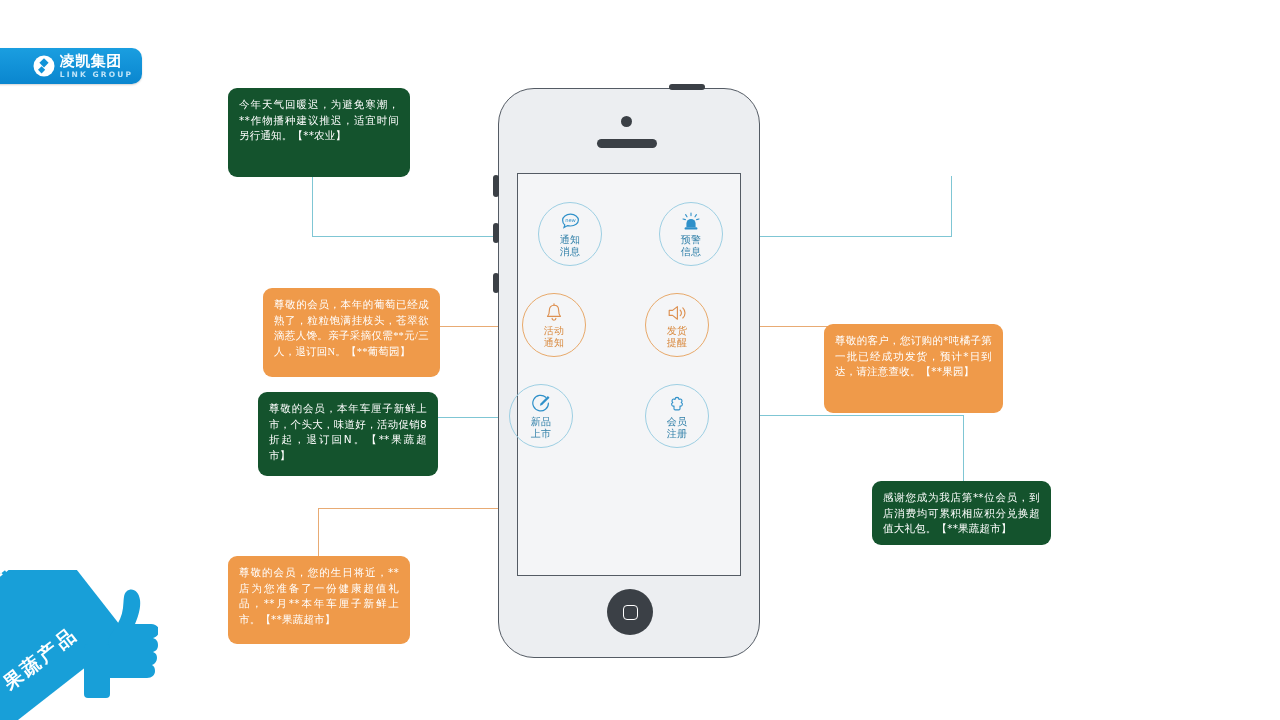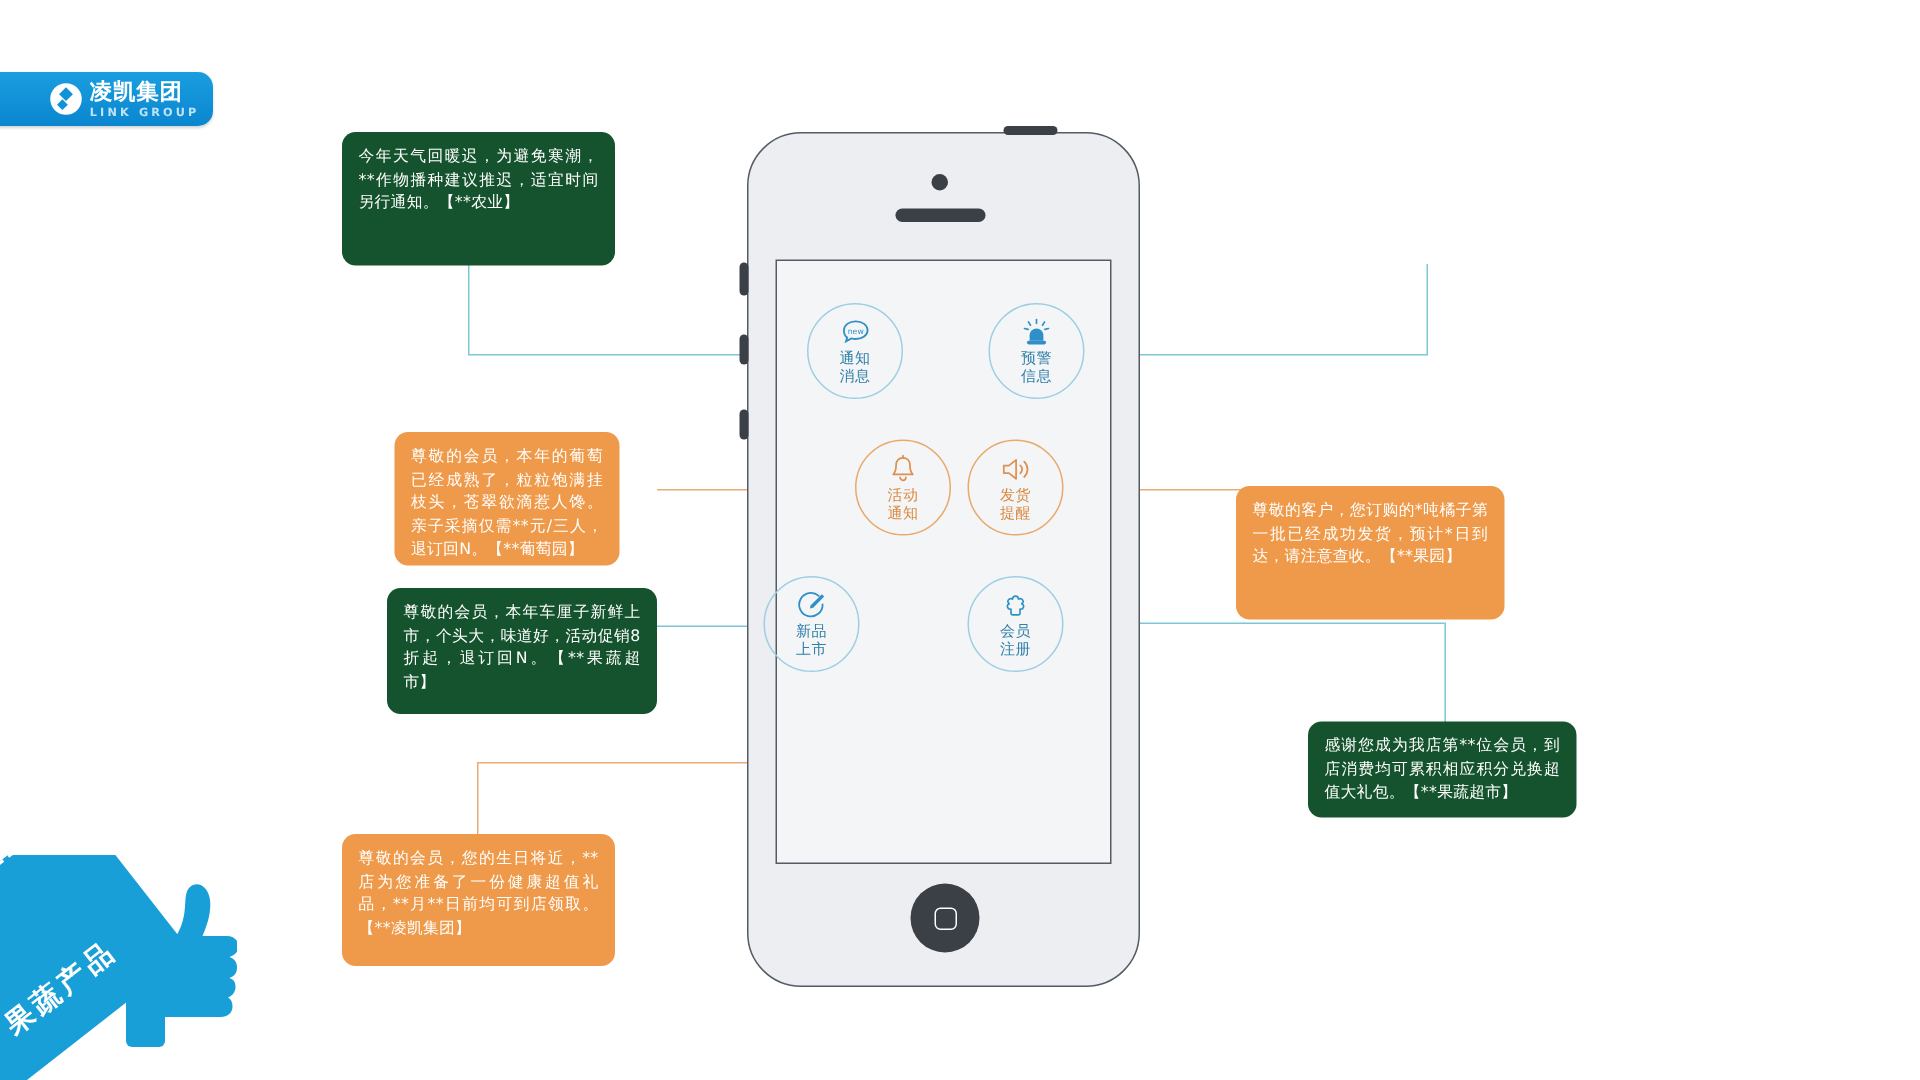--- a/index.html
+++ b/index.html
@@ -190,21 +190,21 @@
         </g>
         <path d="M5.4 15.2v-3.6a4.6 4.6 0 0 1 9.2 0v3.6z" fill="#2f90c9"></path>
         <rect x="3.6" y="15.2" width="12.8" height="2.4" rx="1.2" fill="#2f90c9"></rect>
       </svg>
     </span>
     <span class="c-label">
       <span>预警</span><br><span>信息</span>
     </span>
   </div>
 
-  <div class="circle orange" style="left:570px;top:293px;">
+  <div class="circle orange" style="left:522px;top:293px;">
     <span class="c-icon">
       <svg width="18" height="19" viewBox="0 0 18 19">
         <path d="M9 2.2c-2.9 0-4.6 2-4.6 4.7 0 3.4-.5 5-1.9 6.4h13c-1.4-1.4-1.9-3-1.9-6.4 0-2.7-1.7-4.7-4.6-4.7z" fill="none" stroke="#dd9050" stroke-width="1.15" stroke-linejoin="round"></path>
         <line x1="9" y1="0.8" x2="9" y2="2.2" stroke="#dd9050" stroke-width="1.15" stroke-linecap="round"></line>
         <path d="M7.1 15.3a1.9 1.9 0 0 0 3.8 0" fill="none" stroke="#dd9050" stroke-width="1.15" stroke-linecap="round"></path>
       </svg>
     </span>
     <span class="c-label">
       <span>活动</span><br><span>通知</span>
     </span>
@@ -247,29 +247,29 @@
     </span>
     <span class="c-label">
       <span>会员</span><br><span>注册</span>
     </span>
   </div>
 
 
   <div class="callout teal" style="left:228px;top:88px;width:182px;height:89px;">今年天气回暖迟，为避免寒潮，**作物播种建议推迟，适宜时间另行通知。【**农业】</div>
 
 
-  <div class="callout orange" style="left:263px;top:288px;width:150px;height:89px;">尊敬的会员，本年的葡萄已经成熟了，粒粒饱满挂枝头，苍翠欲滴惹人馋。亲子采摘仅需**元/三人，退订回N。【**葡萄园】</div>
+  <div class="callout orange" style="left:263px;top:288px;width:177px;height:89px;font-family:Liberation Serif, serif;">尊敬的会员，本年的葡萄已经成熟了，粒粒饱满挂枝头，苍翠欲滴惹人馋。亲子采摘仅需**元/三人，退订回N。【**葡萄园】</div>
 
   <div class="callout orange" style="left:824px;top:288px;width:179px;height:89px;margin-top:36px;">尊敬的客户，您订购的*吨橘子第一批已经成功发货，预计*日到达，请注意查收。【**果园】</div>
 
   <div class="callout teal" style="left:258px;top:392px;width:180px;height:84px;">尊敬的会员，本年车厘子新鲜上市，个头大，味道好，活动促销8折起，退订回N。【**果蔬超市】</div>
 
   <div class="callout teal" style="left:872px;top:481px;width:179px;height:64px;">感谢您成为我店第**位会员，到店消费均可累积相应积分兑换超值大礼包。【**果蔬超市】</div>
 
-  <div class="callout orange" style="left:228px;top:556px;width:182px;height:88px;">尊敬的会员，您的生日将近，**店为您准备了一份健康超值礼品，**月**日前均可到店领取。【**凌凯集团】</div>
+  <div class="callout orange" style="left:228px;top:556px;width:182px;height:88px;">尊敬的会员，您的生日将近，**店为您准备了一份健康超值礼品，**月**本年车厘子新鲜上市。【**果蔬超市】</div>
 
   <div class="badge">
     <div class="badge-ribbon"></div>
     <div class="badge-dash"></div>
     <div class="badge-thumb">
       <svg width="80" height="110" viewBox="0 0 80 110">
         <path d="M30 108 V56 c0-6 3-10 7-16 4-6 7-12 8-20 1-8 0-14 4-17 5-4 12 0 13 9 1 8-2 17-5 24h16
                  c5 0 8 3 8 7s-3 6-6 7c3 1 5 3 5 7s-2 6-5 7c3 1 4 3 4 6s-2 6-5 7c2 1 3 3 3 6 0 4-3 7-8 7H30z" fill="#189fd8"></path>
         <rect x="6" y="56" width="26" height="54" rx="4" fill="#189fd8"></rect>
       </svg>

